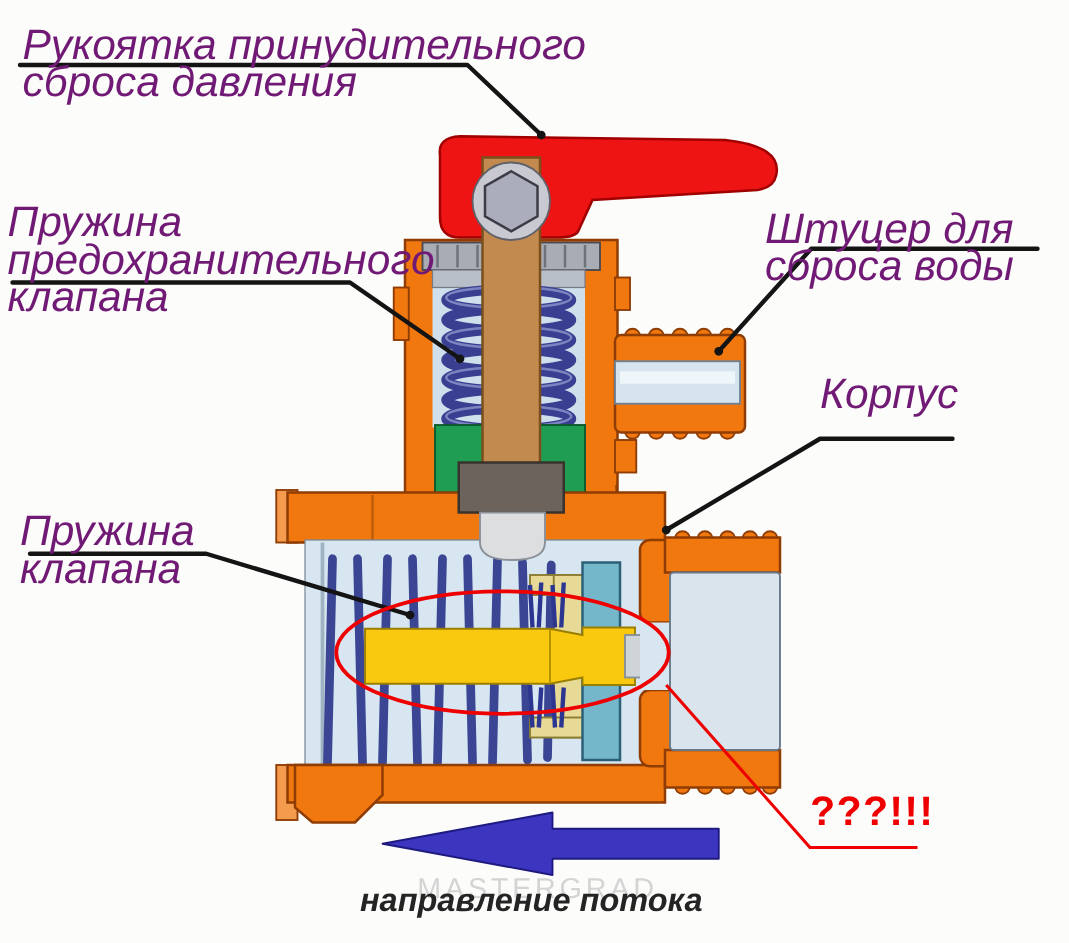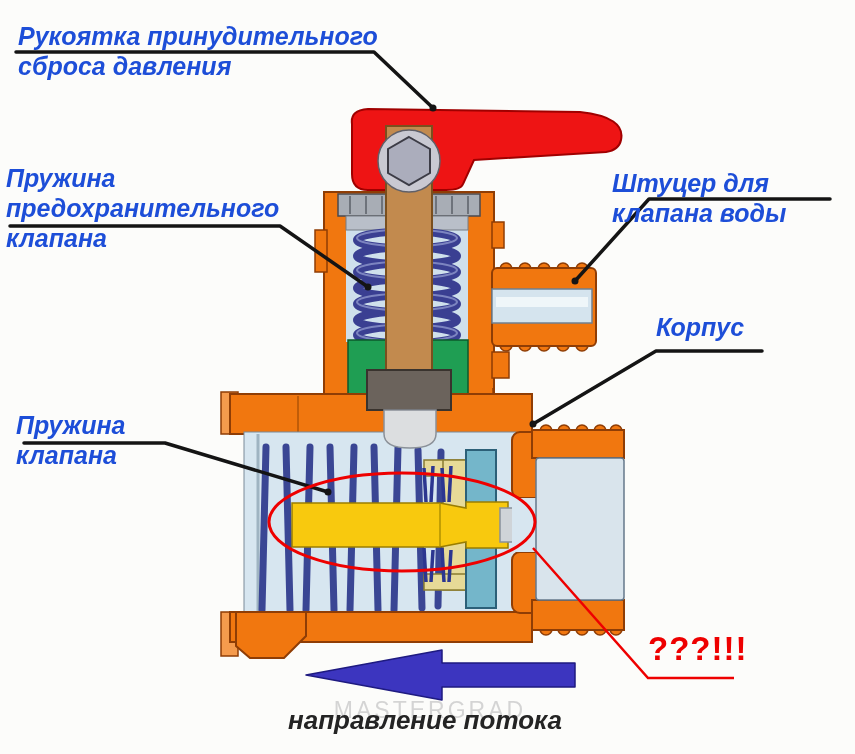--- a/index.html
+++ b/index.html
@@ -7,24 +7,24 @@
     width:855px;height:754px;
     background:#fcfcfa;
     font-family:"Liberation Sans", sans-serif;
     position:relative;
     overflow:hidden;
   }
   #stage{position:relative;width:855px;height:754px;}
   svg{position:absolute;left:0;top:0;}
   .lbl{
     position:absolute;
-    font-weight:bold;
+    font-weight:normal;
     font-style:italic;
-    color:#1d4ed8;
-    font-size:25px;
+    color:#701a75;
+    font-size:34px;
     line-height:30px;
     white-space:nowrap;
   }
   .lbl.center{}
   .q{
     position:absolute;
     font-weight:bold;
     font-style:normal;
     color:#ee0000;
     font-size:33px;
@@ -223,24 +223,24 @@
   </div>
 
   <div class="lbl center" style="left:6px;top:163px;width:278px;">
     <div>Пружина</div>
     <div>предохранительного</div>
     <div>клапана</div>
   </div>
 
   <div class="lbl center" style="left:612px;top:168px;width:184px;">
     <div>Штуцер для</div>
-    <div>клапана воды</div>
-  </div>
-
-  <div class="lbl center" style="left:656px;top:312px;width:108px;">
+    <div>сброса воды</div>
+  </div>
+
+  <div class="lbl center" style="left:656px;top:300px;width:108px;">
     <div>Корпус</div>
   </div>
 
   <div class="lbl center" style="left:16px;top:410px;width:150px;">
     <div>Пружина</div>
     <div>клапана</div>
   </div>
 
   <div class="q" style="left:648px;top:632px;">???!!!</div>
 

